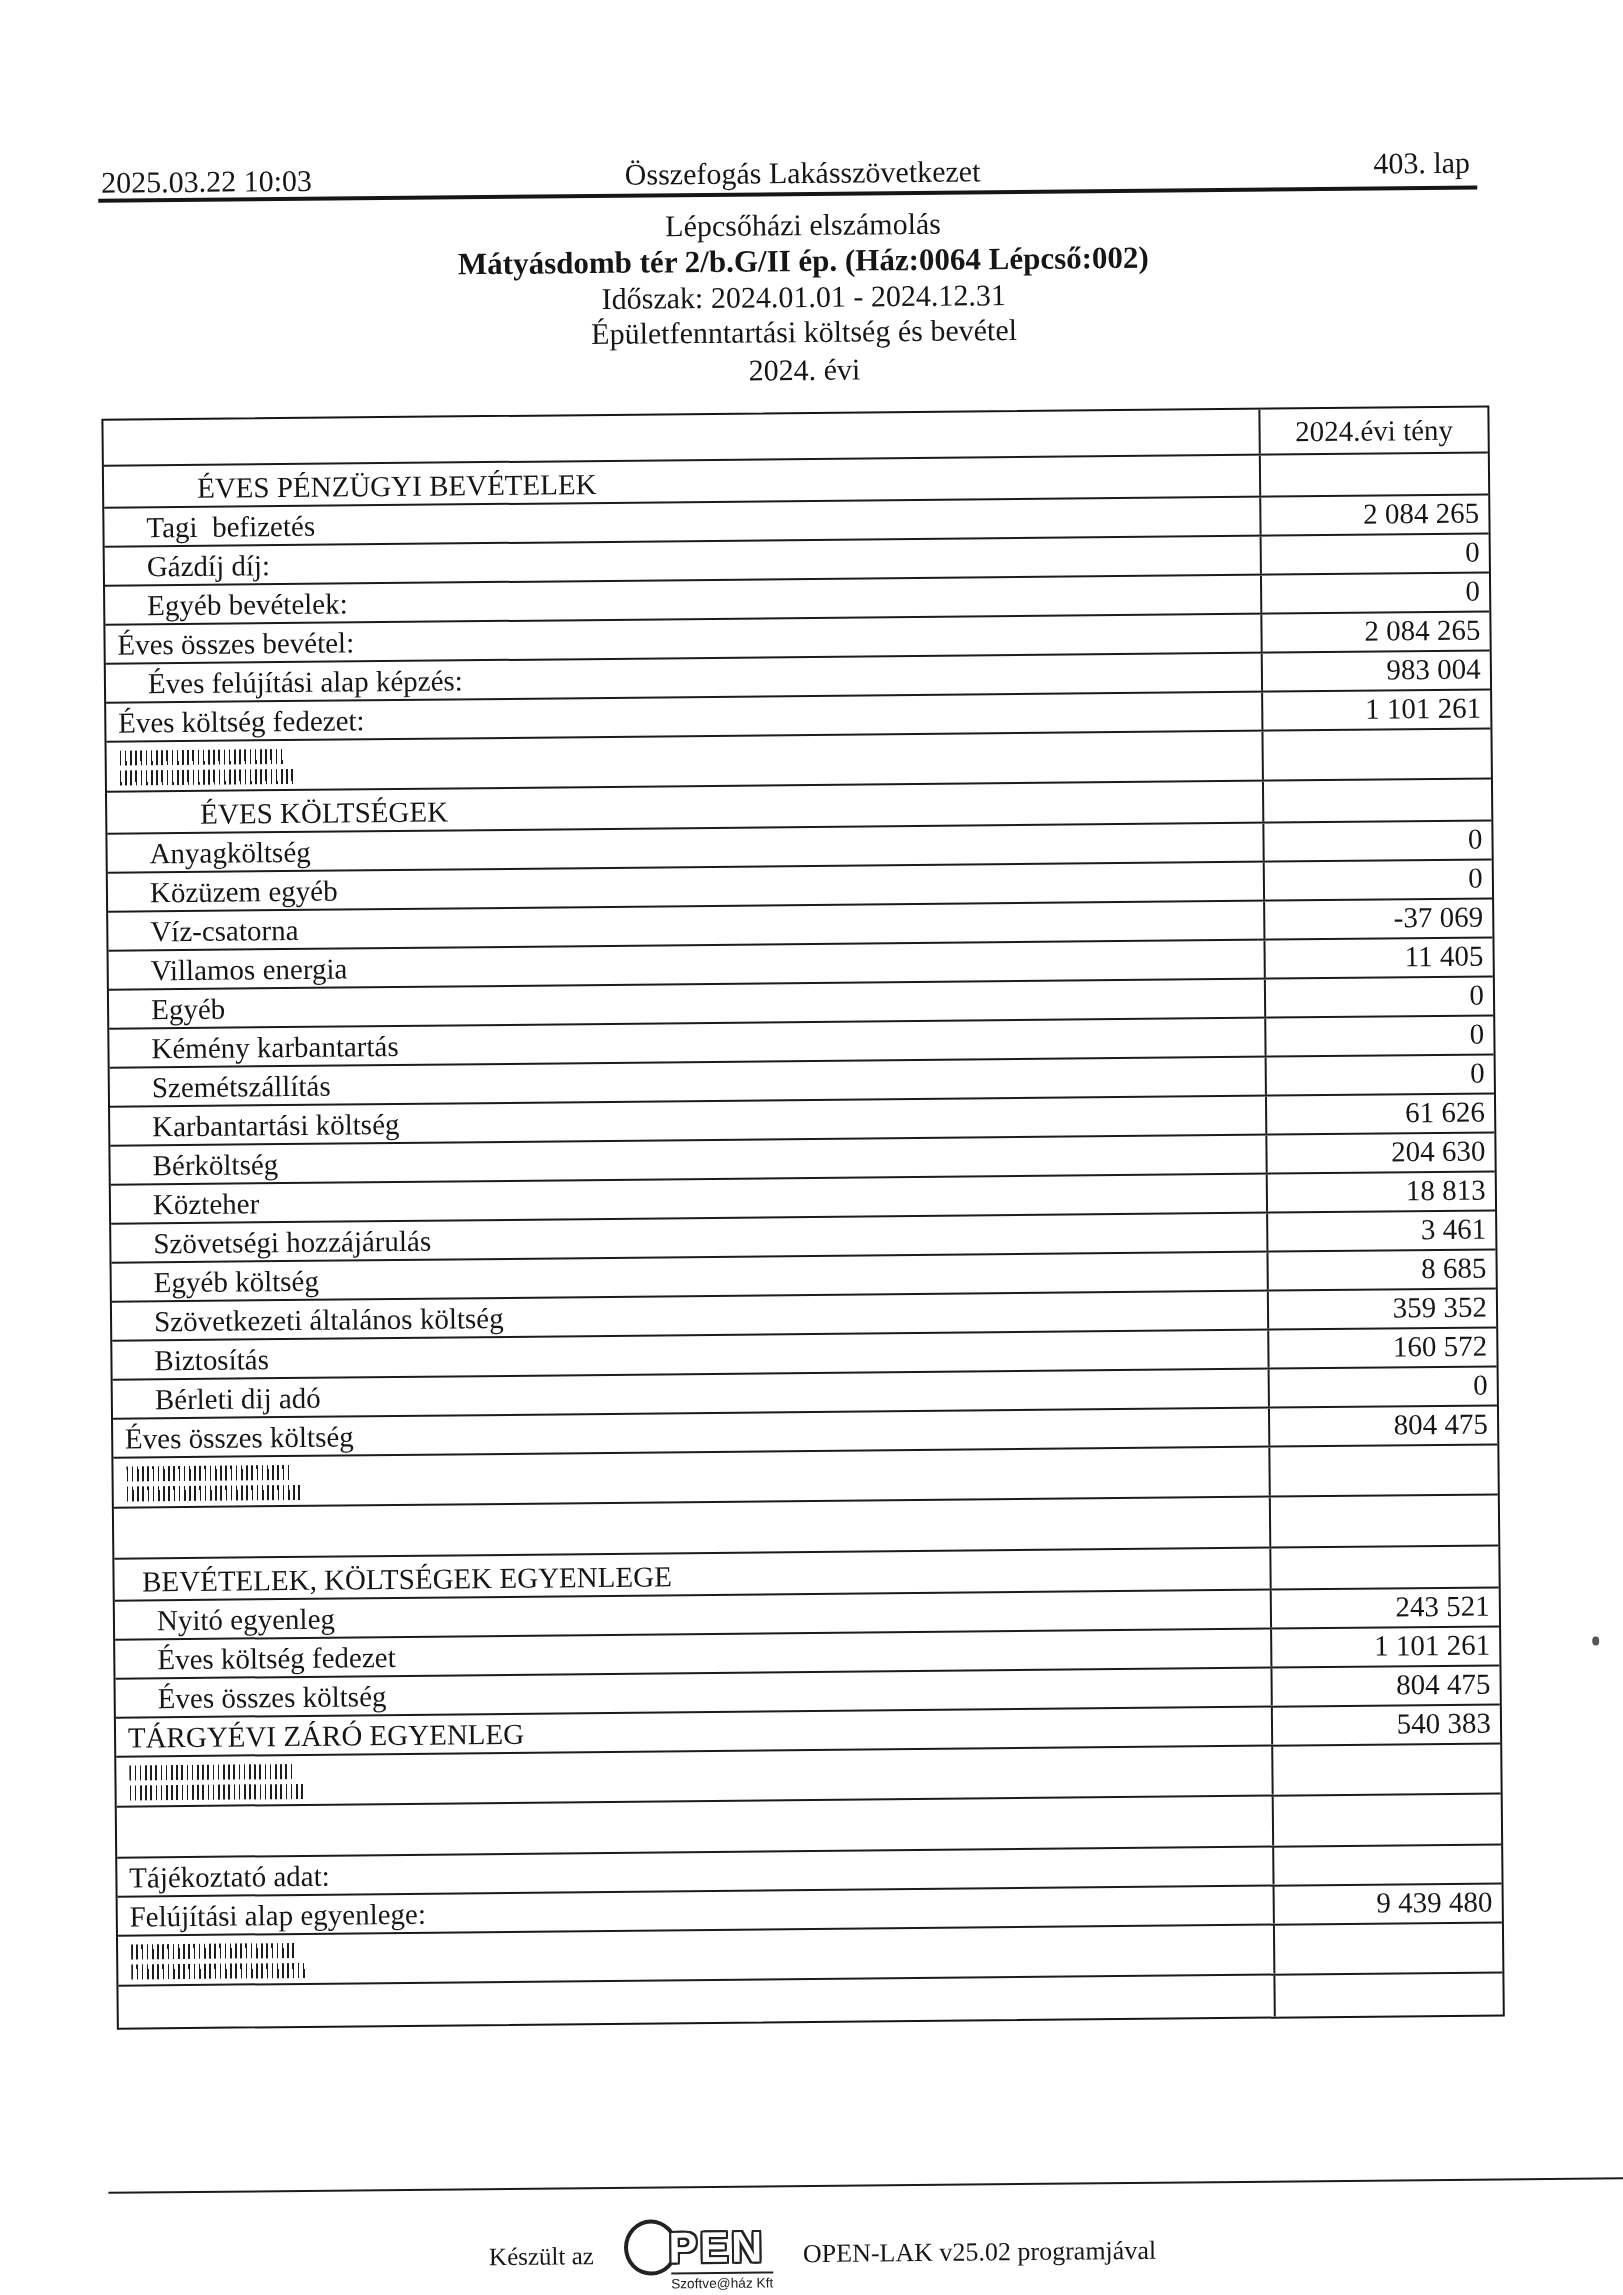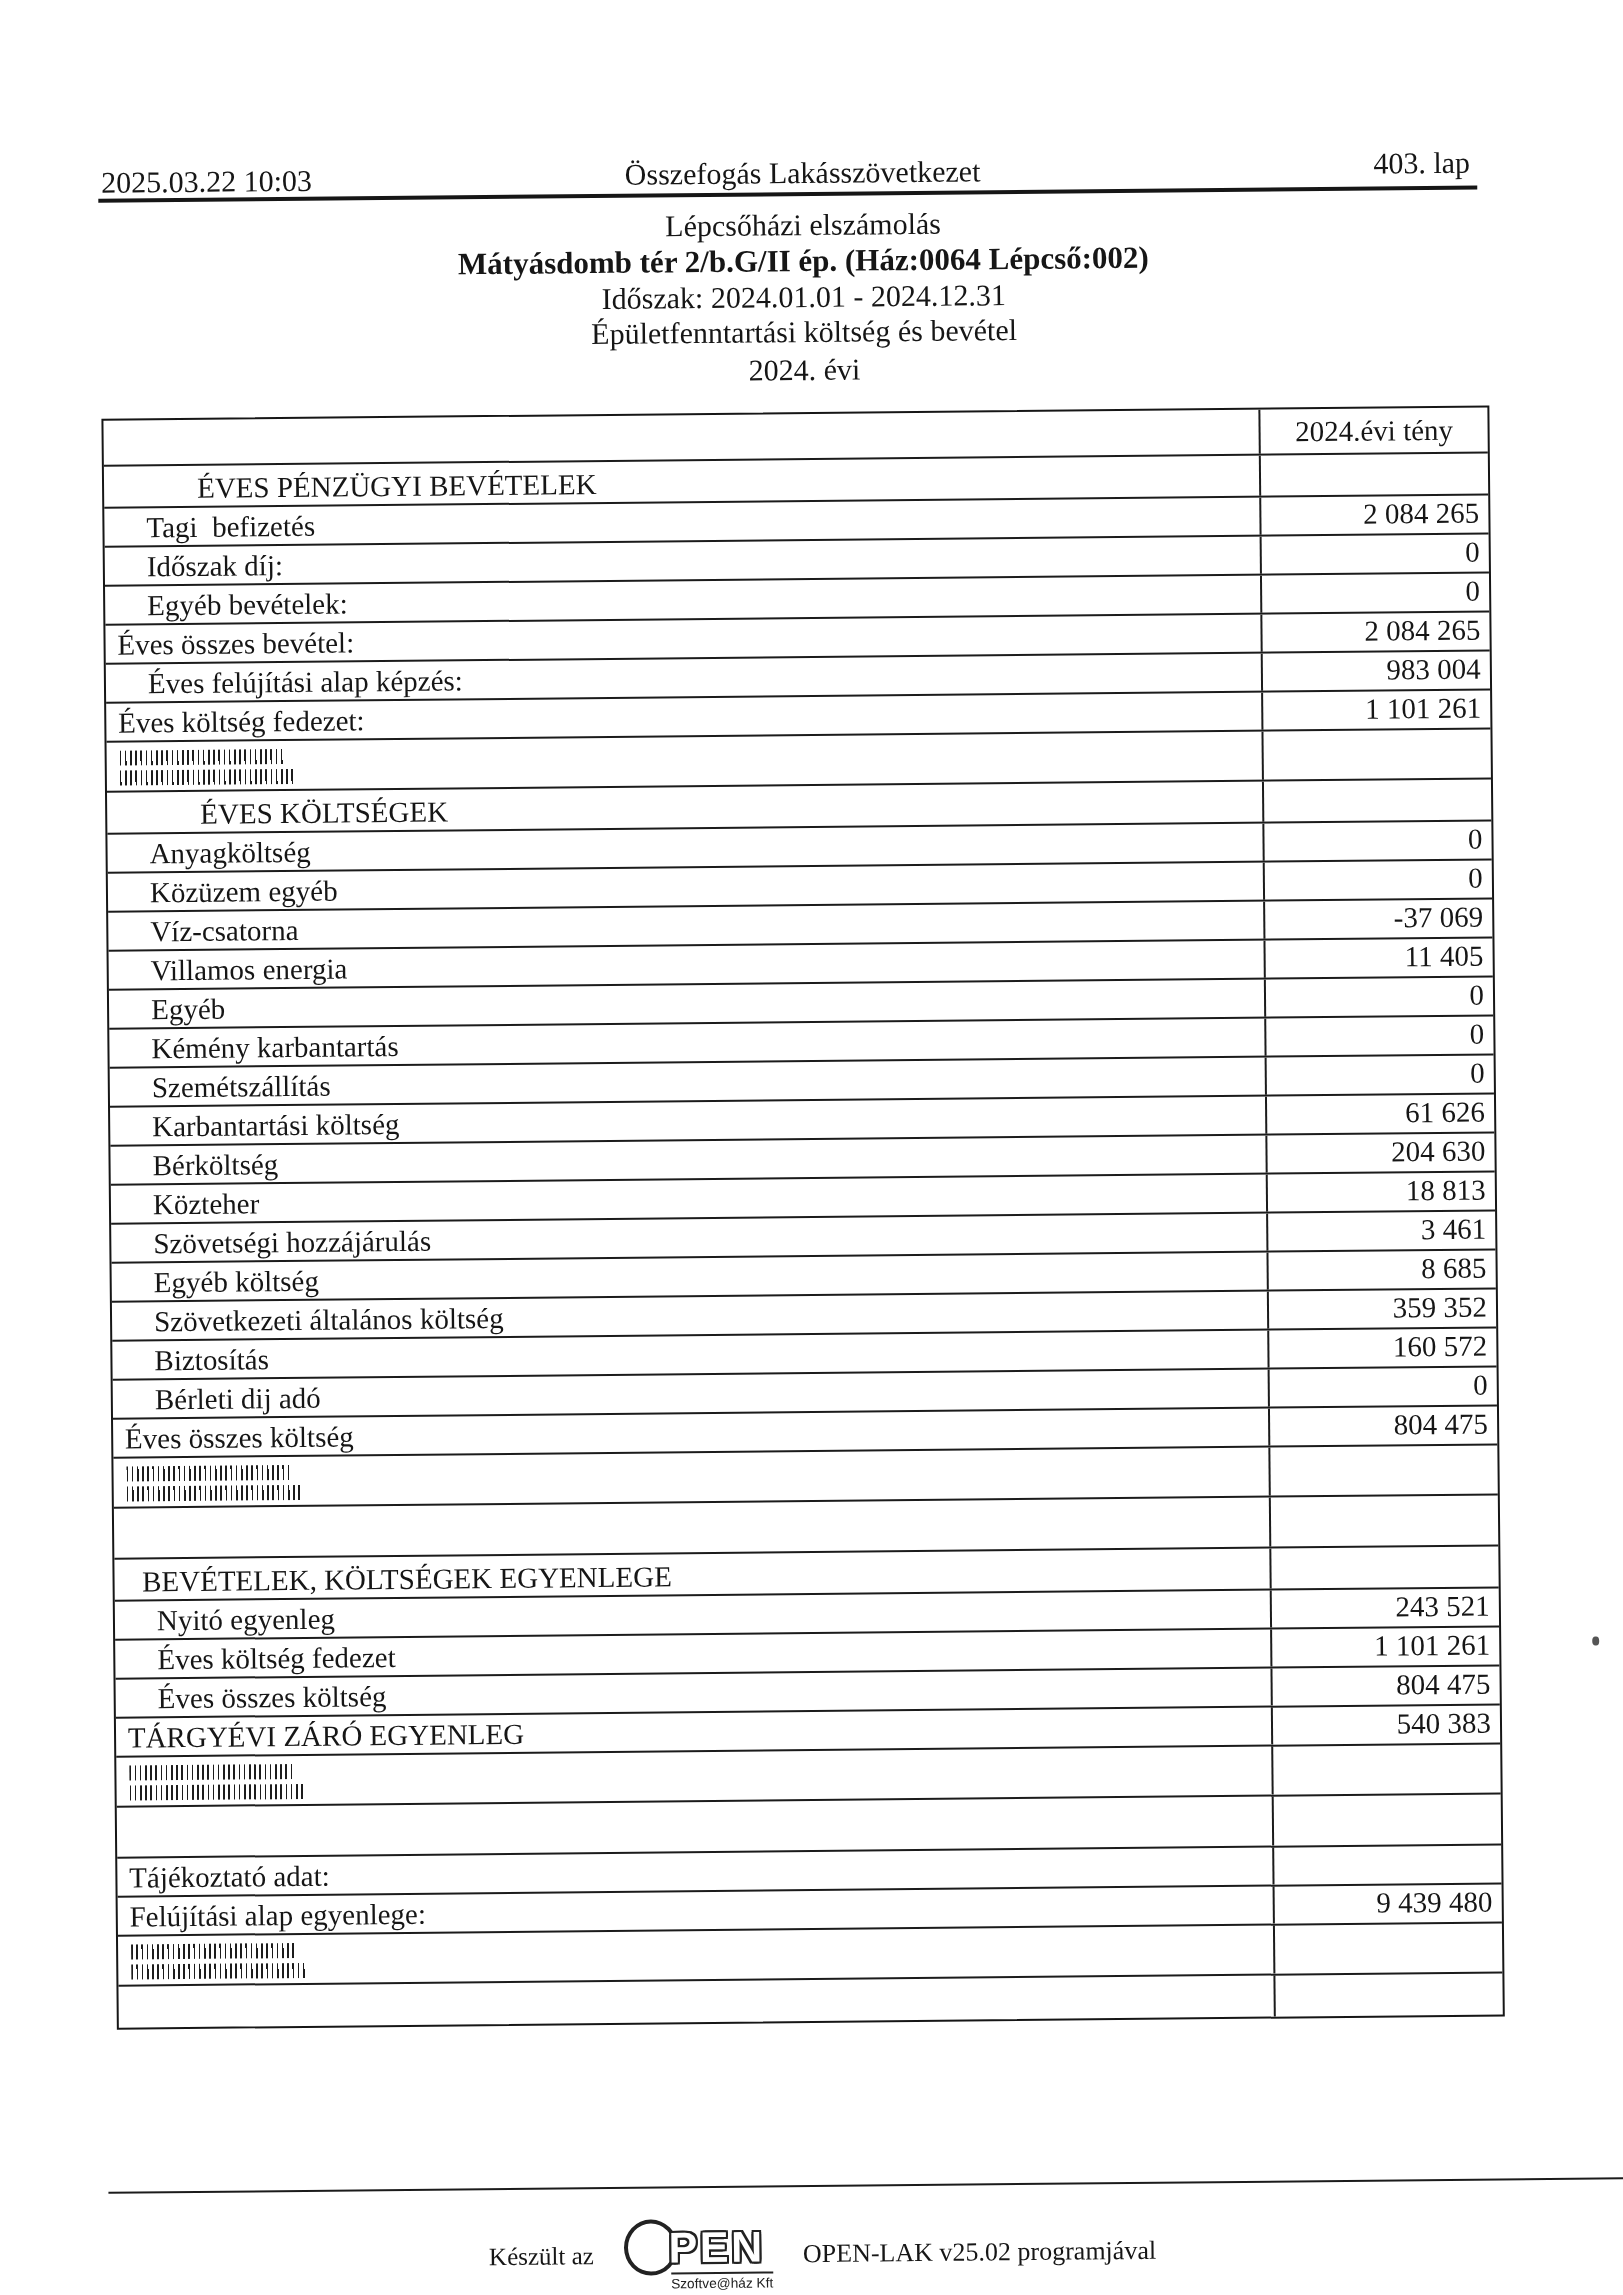--- a/index.html
+++ b/index.html
@@ -105,21 +105,21 @@
           <div class="trow t-item">
             <div class="cl">
               <span>Tagi  befizetés</span>
             </div>
             <div class="cv">
               <span>2 084 265</span>
             </div>
           </div>
           <div class="trow t-item">
             <div class="cl">
-              <span>Időszak díj:</span>
+              <span>Gázdíj díj:</span>
             </div>
             <div class="cv">
               <span>0</span>
             </div>
           </div>
           <div class="trow t-item">
             <div class="cl">
               <span>Egyéb bevételek:</span>
             </div>
             <div class="cv">

